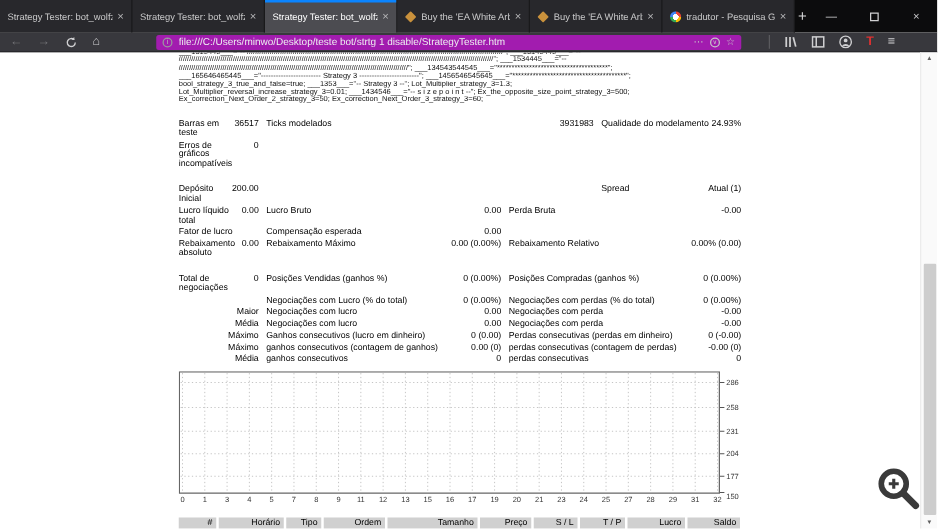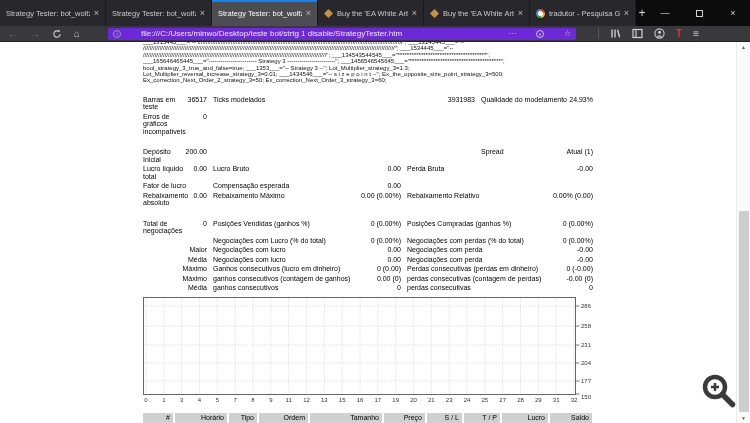--- a/index.html
+++ b/index.html
@@ -26,22 +26,22 @@
   .newtab { width:26px; display:flex; align-items:center; justify-content:center; font-size:12px; color:#d7d7d8; }
   .win-controls { margin-left:auto; display:flex; }
   .win-btn { width:34px; display:flex; align-items:center; justify-content:center; color:#d0d0d2; font-size:9px; }
   .box-glyph { width:7px; height:7px; border:1px solid #d0d0d2; }
 
   
   .toolbar { height:16px; background:#38383d; display:flex; align-items:center;
              padding:0 8px; gap:12px; border-bottom:1px solid #232327; }
   .nav-icon { font-size:10px; color:#cfcfd1; line-height:1; }
   .nav-icon.dim { color:#76767a; }
-  .urlbar { margin-left:16px; width:468px; height:12px; background:#6d28d9; border-radius:2px;
-            display:flex; align-items:center; padding:0 5px; gap:20px; }
+  .urlbar { margin-left:33px; width:468px; height:12px; background:#a21caf; border-radius:2px;
+            display:flex; align-items:center; padding:0 5px; gap:5px; }
   .info-circle { width:8px; height:8px; border:1px solid #9a9a9e; border-radius:50%;
                  color:#b9b9bd; font-size:6px; line-height:7px; text-align:center; flex:0 0 auto; }
   .url-text { flex:1; font-size:8px; color:#ededf0; white-space:nowrap; overflow:hidden; }
   .page-action { font-size:8px; color:#c6c6c9; line-height:1; }
   .pocket { width:8px; height:8px; border:1px solid #c6c6c9; border-radius:50%;
             font-size:5px; line-height:6px; text-align:center; color:#c6c6c9; }
   .tsep { width:1px; height:11px; background:#5a5a5e; }
   .right-icons { display:flex; align-items:center; gap:11px; margin-left:10px; }
   .t-ext { color:#e03131; font-weight:bold; font-size:10px; line-height:1; }
   svg.ticon { display:block; }

